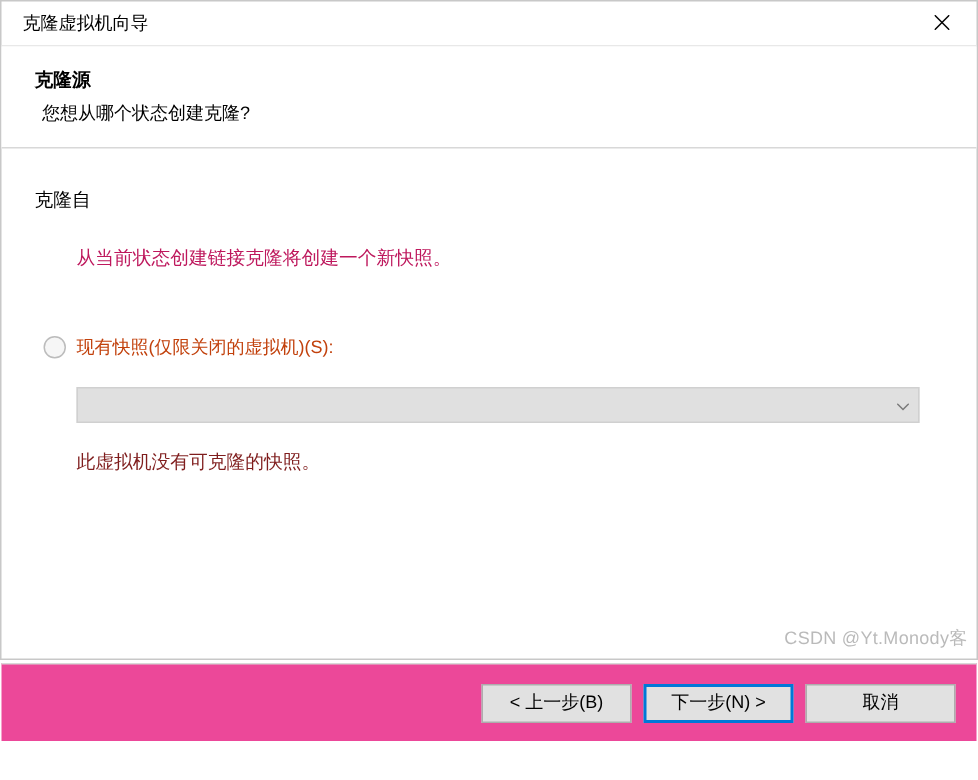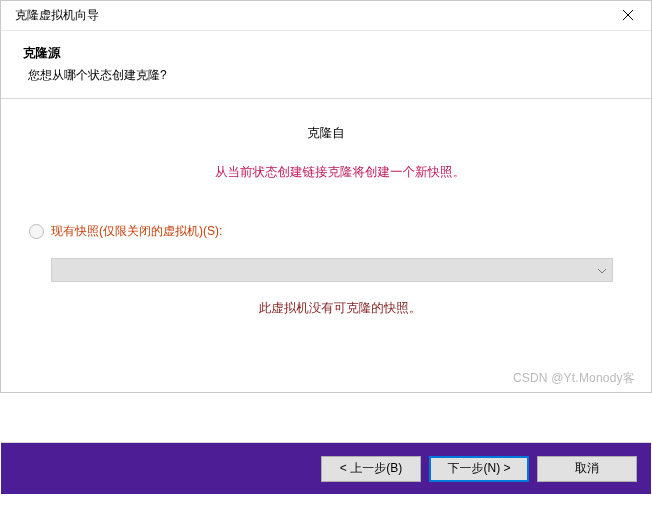--- a/index.html
+++ b/index.html
@@ -32,21 +32,20 @@
     .header {
       padding: 14px 0 14px 22px;
       border-bottom: 1px solid #d8d8d8;
       background: #fff;
     }
     .header-title { font-weight: bold; font-size: 12.5px; }
     .header-sub { margin-left: 5px; margin-top: 5px; font-size: 12px; }
     .content {
       padding: 26px 22px 10px 22px;
       height: 343px;
-      text-align: center;
     }
     .group-label { font-size: 12.5px; margin-bottom: 22px; }
     .radio-row {
       display: flex;
       align-items: center;
       margin-left: 6px;
       margin-bottom: 18px;
     }
     .radio-row.disabled { color: #c2410c; }
     .radio {
@@ -83,48 +82,48 @@
     }
     .combo svg { width: 8px; height: 5px; }
     .footer {
       height: 52px;
       border-top: 1px solid #d8d8d8;
       display: flex;
       align-items: center;
       justify-content: flex-end;
       padding-right: 14px;
       gap: 8px;
-      background: #4c1d95;
+      background: #ec4899;
     }
     .btn {
       min-width: 100px;
       height: 26px;
       border: 1px solid #adadad;
       background: #e1e1e1;
       display: flex;
       align-items: center;
       justify-content: center;
       font-size: 12px;
       cursor: pointer;
       font-family: inherit;
     }
     .btn.primary {
       border: 2px solid #0078d7;
       background: #e1e1e1;
     }
     .watermark {
       position: absolute;
-      right: 16px;
+      right: 6px;
       bottom: 5px;
       font-size: 12px;
       color: rgba(130,130,130,0.55);
       pointer-events: none;
       letter-spacing: 0.2px;
     }
-    .wrap { position: relative; width: 652px; height: 393px; border: 1px solid #c8c8c8; }
+    .wrap { position: relative; width: 652px; height: 440px; border: 1px solid #c8c8c8; }
   </style>
 </head>
 <body>
 <div class="wrap">
 
   <div class="titlebar">
     <span>克隆虚拟机向导</span>
     <div class="close-btn">
       <span>
         <svg viewBox="0 0 10 10">

